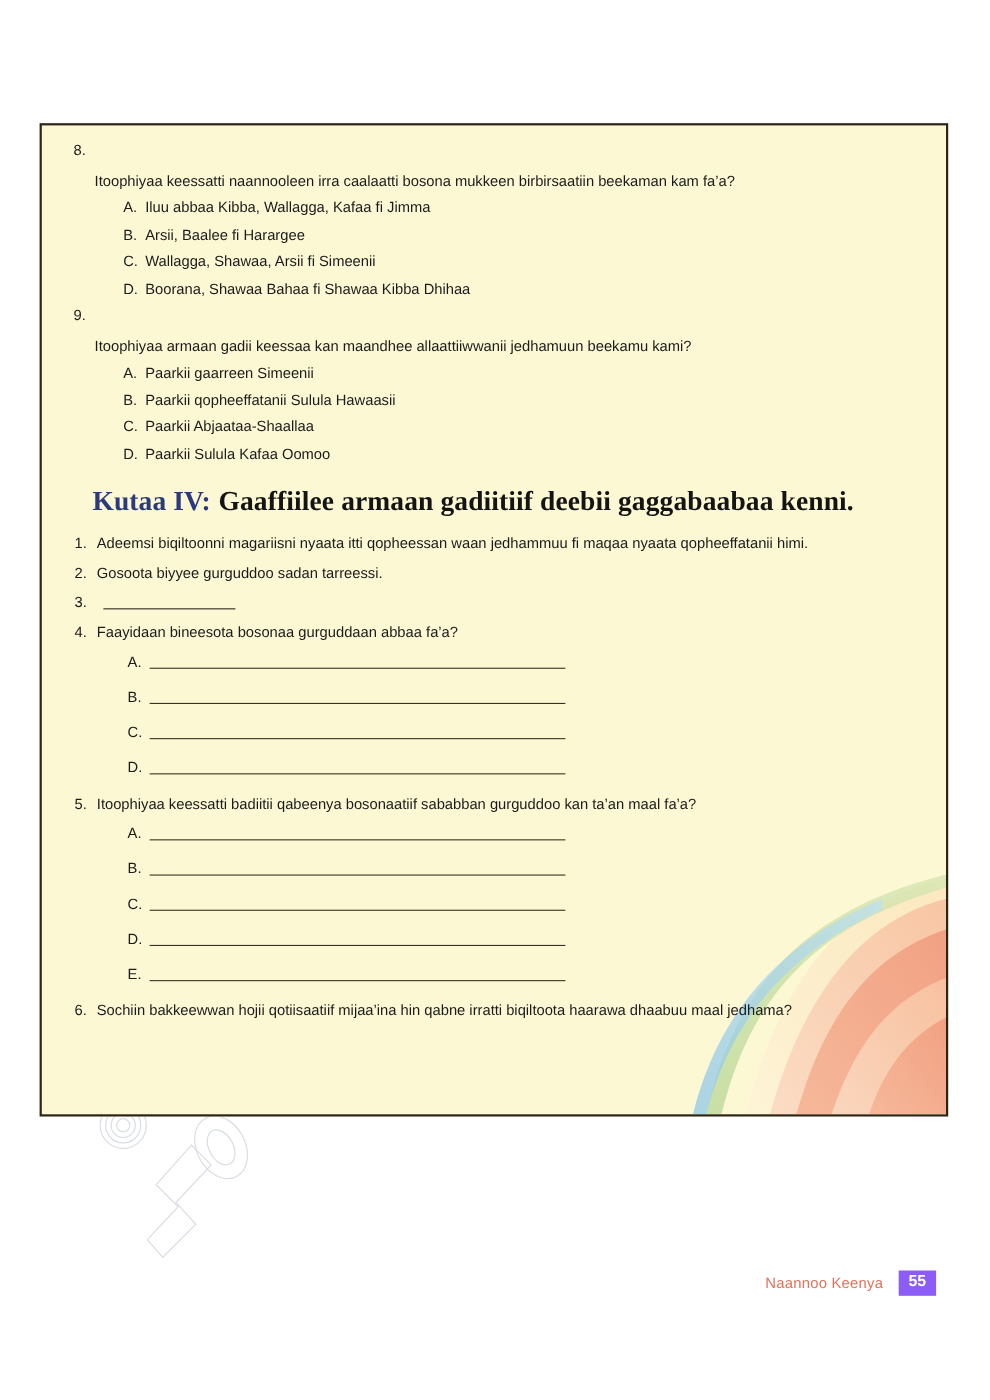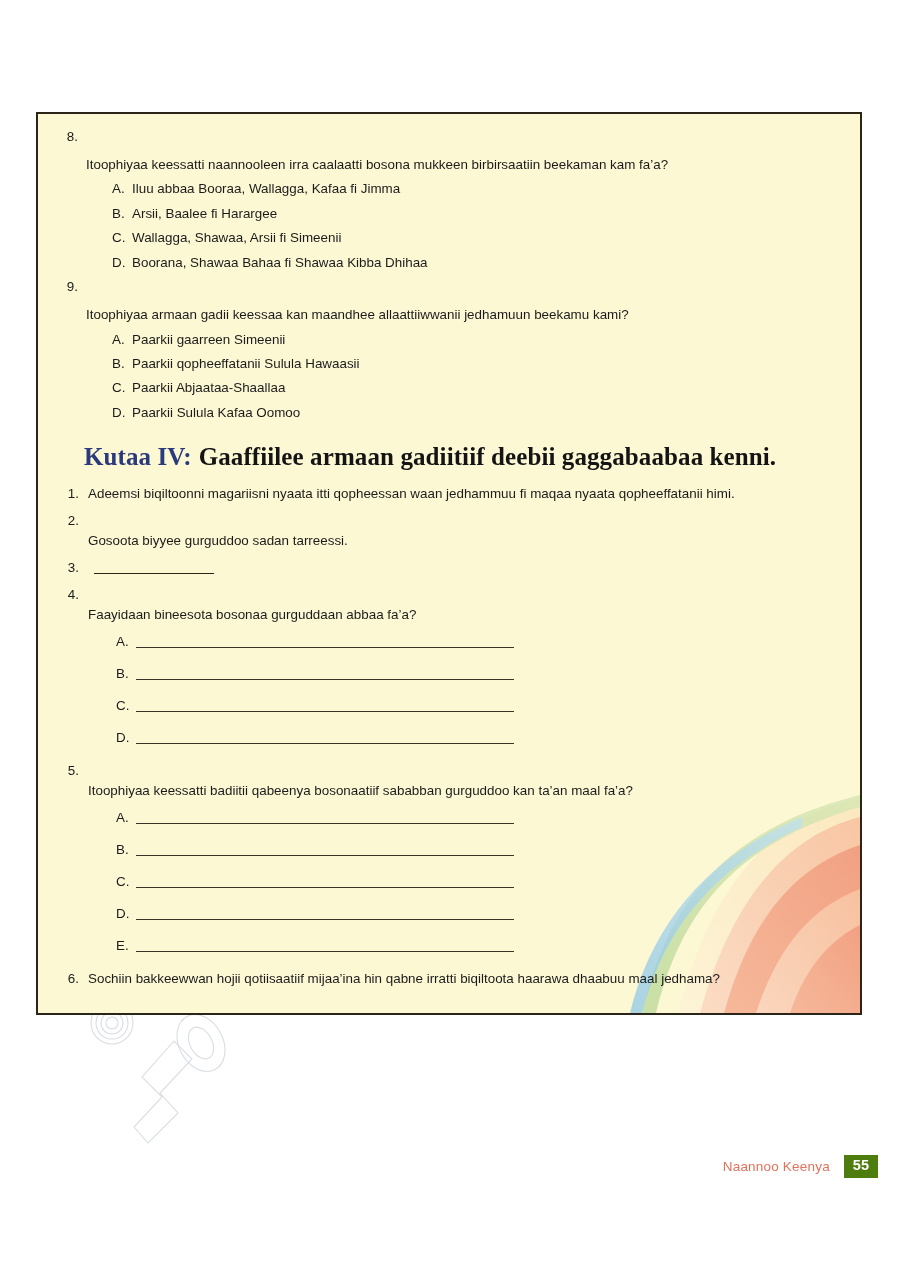--- a/index.html
+++ b/index.html
@@ -117,21 +117,21 @@
     width: 28px;
     text-align: right;
     padding-right: 9px;
     box-sizing: border-box;
   }
   .sa-text {
     flex: 1 1 auto;
     text-align: justify;
     text-justify: inter-word;
   }
-  .sa-text.nojustify { text-align: left; margin-top: 20px; }
+  .sa-text.nojustify { text-align: left; }
 
   .inline-blank {
     display: inline-block;
     width: 120px;
     border-bottom: 1.3px solid #2b2419;
     vertical-align: -2px;
     margin-left: 6px;
   }
 
   
@@ -151,34 +151,34 @@
   .blank-line {
     flex: 0 0 378px;
     width: 378px;
     border-bottom: 1.4px solid #3a3224;
     height: 13px;
   }
 
   
   #footer {
     position: absolute;
-    right: 22px;
+    right: 49px;
     top: 1155px;
     display: flex;
     align-items: center;
     z-index: 2;
   }
   #footer-label {
     font-size: 13.5px;
     color: #e2725b;
     margin-right: 14px;
     letter-spacing: 0.2px;
   }
   #page-badge {
-    background: #4d7c0f;
+    background: #8b5cf6;
     color: #ffffff;
     font-size: 14.5px;
     font-weight: bold;
     padding: 3px 9px 4px 9px;
     min-width: 16px;
     text-align: center;
     line-height: 1.1;
   }
 </style>
 </head>
@@ -232,21 +232,21 @@
 
   <div id="content">
 
     <div class="q-block">
       <div class="mc-question">
         <span class="mc-num">8.</span>
         <span class="mc-text">Itoophiyaa keessatti naannooleen irra caalaatti bosona mukkeen birbirsaatiin beekaman kam fa’a?</span>
       </div>
       <div class="mc-option">
         <span class="opt-letter">A.</span>
-        <span class="opt-text">Iluu abbaa Booraa, Wallagga, Kafaa fi Jimma</span>
+        <span class="opt-text">Iluu abbaa Kibba, Wallagga, Kafaa fi Jimma</span>
       </div>
       <div class="mc-option">
         <span class="opt-letter">B.</span>
         <span class="opt-text">Arsii, Baalee fi Harargee</span>
       </div>
       <div class="mc-option">
         <span class="opt-letter">C.</span>
         <span class="opt-text">Wallagga, Shawaa, Arsii fi Simeenii</span>
       </div>
       <div class="mc-option">

